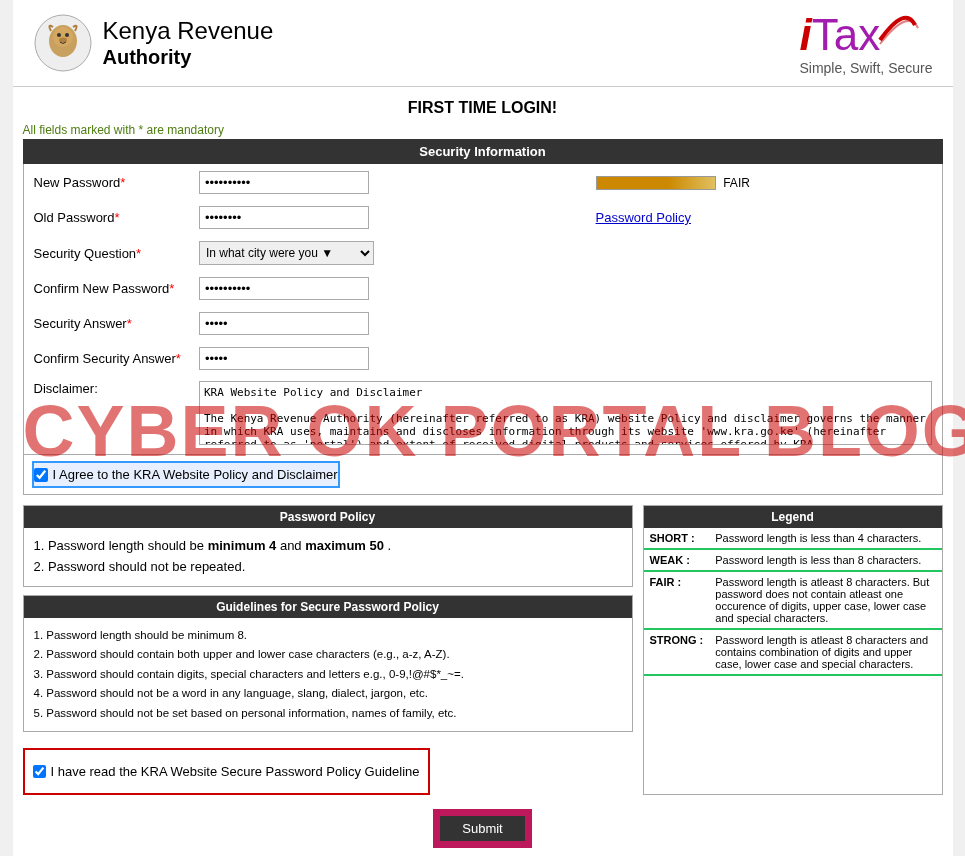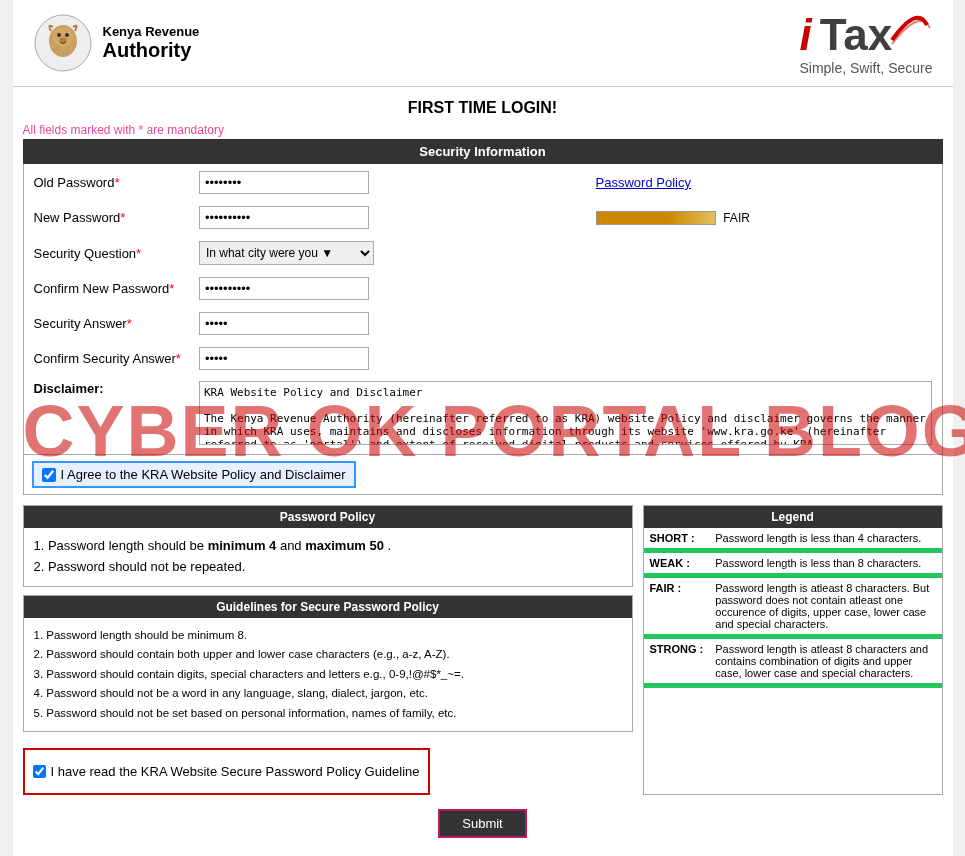--- a/index.html
+++ b/index.html
@@ -42,21 +42,21 @@
     .page-title-section {
       text-align: center;
       padding: 12px 0 4px 0;
     }
     .page-title {
       font-size: 16px;
       font-weight: bold;
       color: #000;
     }
     .mandatory-note {
-      color: #ec4899;
+      color: #4d7c0f;
       font-size: 12px;
       padding: 2px 10px;
     }
 
     
     .main-content {
       padding: 0 10px;
     }
 
     
@@ -117,21 +117,21 @@
       font-size: 12px;
       width: 175px;
     }
 
     
     .disclaimer-row td {
       padding: 4px 8px;
       vertical-align: top;
     }
     .disclaimer-label {
-      font-weight: bold;
+      font-weight: normal;
       white-space: nowrap;
     }
     .disclaimer-textbox {
       width: 100%;
       height: 64px;
       font-size: 11px;
       border: 1px solid #aaa;
       resize: none;
       padding: 4px;
       color: #000;
@@ -141,21 +141,21 @@
     .agree-section {
       padding: 6px 8px;
       border: 1px solid #aaa;
       border-top: none;
     }
     .agree-checkbox-wrapper {
       display: inline-flex;
       align-items: center;
       gap: 5px;
       border: 2px solid #3399ff;
-      padding: 4px 8px;
+      padding: 4px 0;
       background: #e8f0ff;
     }
     .agree-checkbox-wrapper input[type=checkbox] {
       width: 14px;
       height: 14px;
     }
 
     
     .watermark {
       position: absolute;
@@ -204,21 +204,21 @@
 
     
     .legend-table {
       width: 100%;
       border-collapse: collapse;
       font-size: 11px;
     }
     .legend-table td {
       padding: 4px 6px;
       vertical-align: top;
-      border-bottom: 5px solid #22c55e;
+      border-bottom: 2px solid #22c55e;
     }
     .legend-key {
       font-weight: bold;
       white-space: nowrap;
       color: #000;
       width: 55px;
     }
 
     
     .guidelines-box {
@@ -243,21 +243,21 @@
     }
 
     
     .submit-section {
       text-align: center;
       margin-top: 14px;
     }
     .submit-btn {
       background: #333;
       color: #fff;
-      border: 2px solid #be185d;
+      border: 7px solid #be185d;
       padding: 5px 22px;
       font-size: 13px;
       cursor: pointer;
     }
   </style>
 </head>
 <body>
 
 <div class="page-wrapper" style="position:relative;">
 
@@ -270,28 +270,28 @@
         <ellipse cx="30" cy="24" rx="10" ry="10" fill="#d4a860"></ellipse>
         <circle cx="26" cy="22" r="2" fill="#333"></circle>
         <circle cx="34" cy="22" r="2" fill="#333"></circle>
         <ellipse cx="30" cy="27" rx="4" ry="2.5" fill="#b08040"></ellipse>
         <path d="M27 29 Q30 32 33 29" stroke="#333" stroke-width="1" fill="none"></path>
         <path d="M18 18 Q14 10 20 14" stroke="#b08040" stroke-width="2" fill="none"></path>
         <path d="M42 18 Q46 10 40 14" stroke="#b08040" stroke-width="2" fill="none"></path>
         <path d="M20 36 Q30 46 40 36" fill="#c8a060"></path>
       </svg>
       <div>
-        <div style="font-size:13px;font-weight:bold;color:#000;line-height:1.2;">Kenya Revenue</div>
+        <div style="font-size:24px;font-weight:normal;color:#000;line-height:1.2;">Kenya Revenue</div>
         <div style="font-size:20px;font-weight:bold;color:#000;">Authority</div>
       </div>
     </div>
     <div class="itax-logo">
       <div style="display:flex;align-items:baseline;gap:0;">
         <span style="font-style:italic;font-size:44px;font-weight:bold;color:#cc0000;">i</span>
-        <span style="font-size:44px;font-weight:bold;color:#404040;margin-left:8px;">Tax</span>
+        <span style="font-size:44px;font-weight:normal;color:#a21caf;">Tax</span>
 
         <svg width="50" height="50" viewBox="0 0 50 50" style="margin-left:-10px;margin-top:-10px;">
           <path d="M10 40 Q35 5 45 25" stroke="#cc0000" stroke-width="4" fill="none"></path>
           <path d="M10 44 Q38 8 48 28" stroke="#cc0000" stroke-width="2" fill="none" opacity="0.5"></path>
         </svg>
       </div>
       <div style="font-size:14px;color:#555;text-align:left;">Simple, Swift, Secure</div>
     </div>
   </div>
 
@@ -302,40 +302,40 @@
   <div class="mandatory-note">All fields marked with * are mandatory</div>
 
   <div class="main-content">
 
     <div class="section-header">Security Information</div>
     <table class="form-table">
 
       <tbody>
           <tr>
         <td class="form-label">
-          <span>Old Password</span><span class="required">*</span>
-        </td>
-        <td>
-          <input type="password" class="form-input" value="••••••••" style="">
-        </td>
-        <td>
-          <span class="policy-link">Password Policy</span>
-        </td>
-      </tr>
-
-      <tr>
-        <td class="form-label">
           <span>New Password</span><span class="required">*</span>
         </td>
         <td>
           <input type="password" class="form-input" value="••••••••••" style="">
         </td>
         <td>
           <span class="password-strength-bar"></span>
           <span class="strength-label">FAIR</span>
+        </td>
+      </tr>
+
+      <tr>
+        <td class="form-label">
+          <span>Old Password</span><span class="required">*</span>
+        </td>
+        <td>
+          <input type="password" class="form-input" value="••••••••" style="">
+        </td>
+        <td>
+          <span class="policy-link">Password Policy</span>
         </td>
       </tr>
 
       <tr>
         <td class="form-label">
           <span>Security Question</span><span class="required">*</span>
         </td>
         <td>
           <select class="form-select">
             <option>In what city were you ▼</option>

